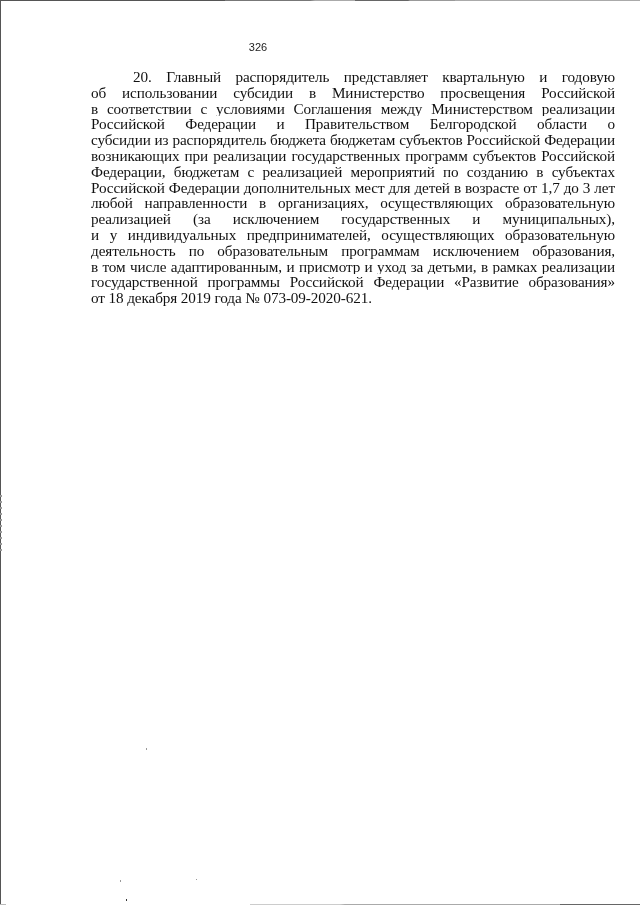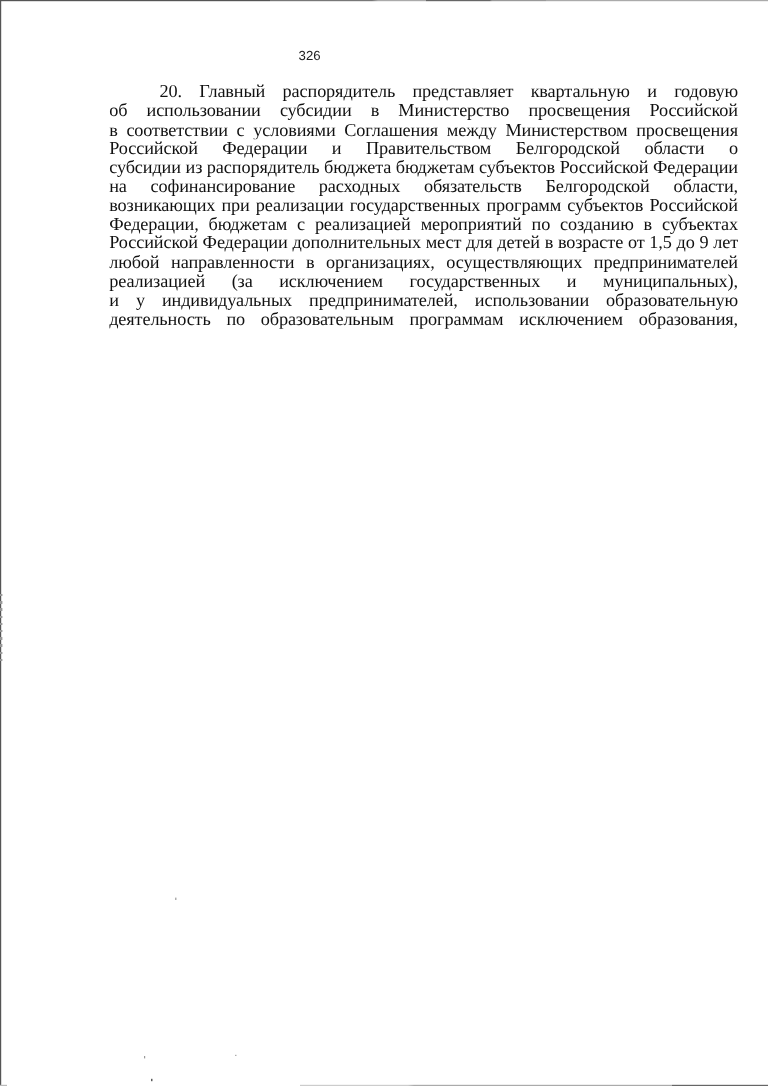--- a/index.html
+++ b/index.html
@@ -83,24 +83,26 @@
 <div class="speck" style="left:146px; top:748px; width:1px; height:2px;"></div>
 <div class="speck" style="left:120px; top:880px; width:1px; height:2px;"></div>
 <div class="speck" style="left:196px; top:879px; width:1px; height:1px;"></div>
 <div class="speck" style="left:126px; top:899px; width:1px; height:2px; background:#333;"></div>
 
 <div class="page-number">326</div>
 
 <div class="body-text">
   <span class="line first">20. Главный распорядитель представляет квартальную и годовую отчетность</span>
   <span class="line">об использовании субсидии в Министерство просвещения Российской Федерации</span>
-  <span class="line">в соответствии с условиями Соглашения между Министерством просвещения</span>
+  <span class="line">в соответствии с условиями Соглашения между Министерством реализации</span>
   <span class="line">Российской Федерации и Правительством Белгородской области о предоставлении</span>
   <span class="line">субсидии из распорядитель бюджета бюджетам субъектов Российской Федерации</span>
-  <span class="line">на софинансирование расходных обязательств Белгородской области,</span>
   <span class="line">возникающих при реализации государственных программ субъектов Российской</span>
   <span class="line">Федерации, бюджетам с реализацией мероприятий по созданию в субъектах</span>
-  <span class="line">Российской Федерации дополнительных мест для детей в возрасте от 1,5 до 9 лет</span>
-  <span class="line">любой направленности в организациях, осуществляющих предпринимателей</span>
+  <span class="line">Российской Федерации дополнительных мест для детей в возрасте от 1,7 до 3 лет</span>
+  <span class="line">любой направленности в организациях, осуществляющих образовательную</span>
   <span class="line">реализацией (за исключением государственных и муниципальных),</span>
-  <span class="line">и у индивидуальных предпринимателей, использовании образовательную</span>
+  <span class="line">и у индивидуальных предпринимателей, осуществляющих образовательную</span>
   <span class="line">деятельность по образовательным программам исключением образования,</span>
+  <span class="line">в том числе адаптированным, и присмотр и уход за детьми, в рамках реализации</span>
+  <span class="line">государственной программы Российской Федерации «Развитие образования»</span>
+  <span class="line last">от 18 декабря 2019 года № 073-09-2020-621.</span>
 </div>
 
 </body></html>

